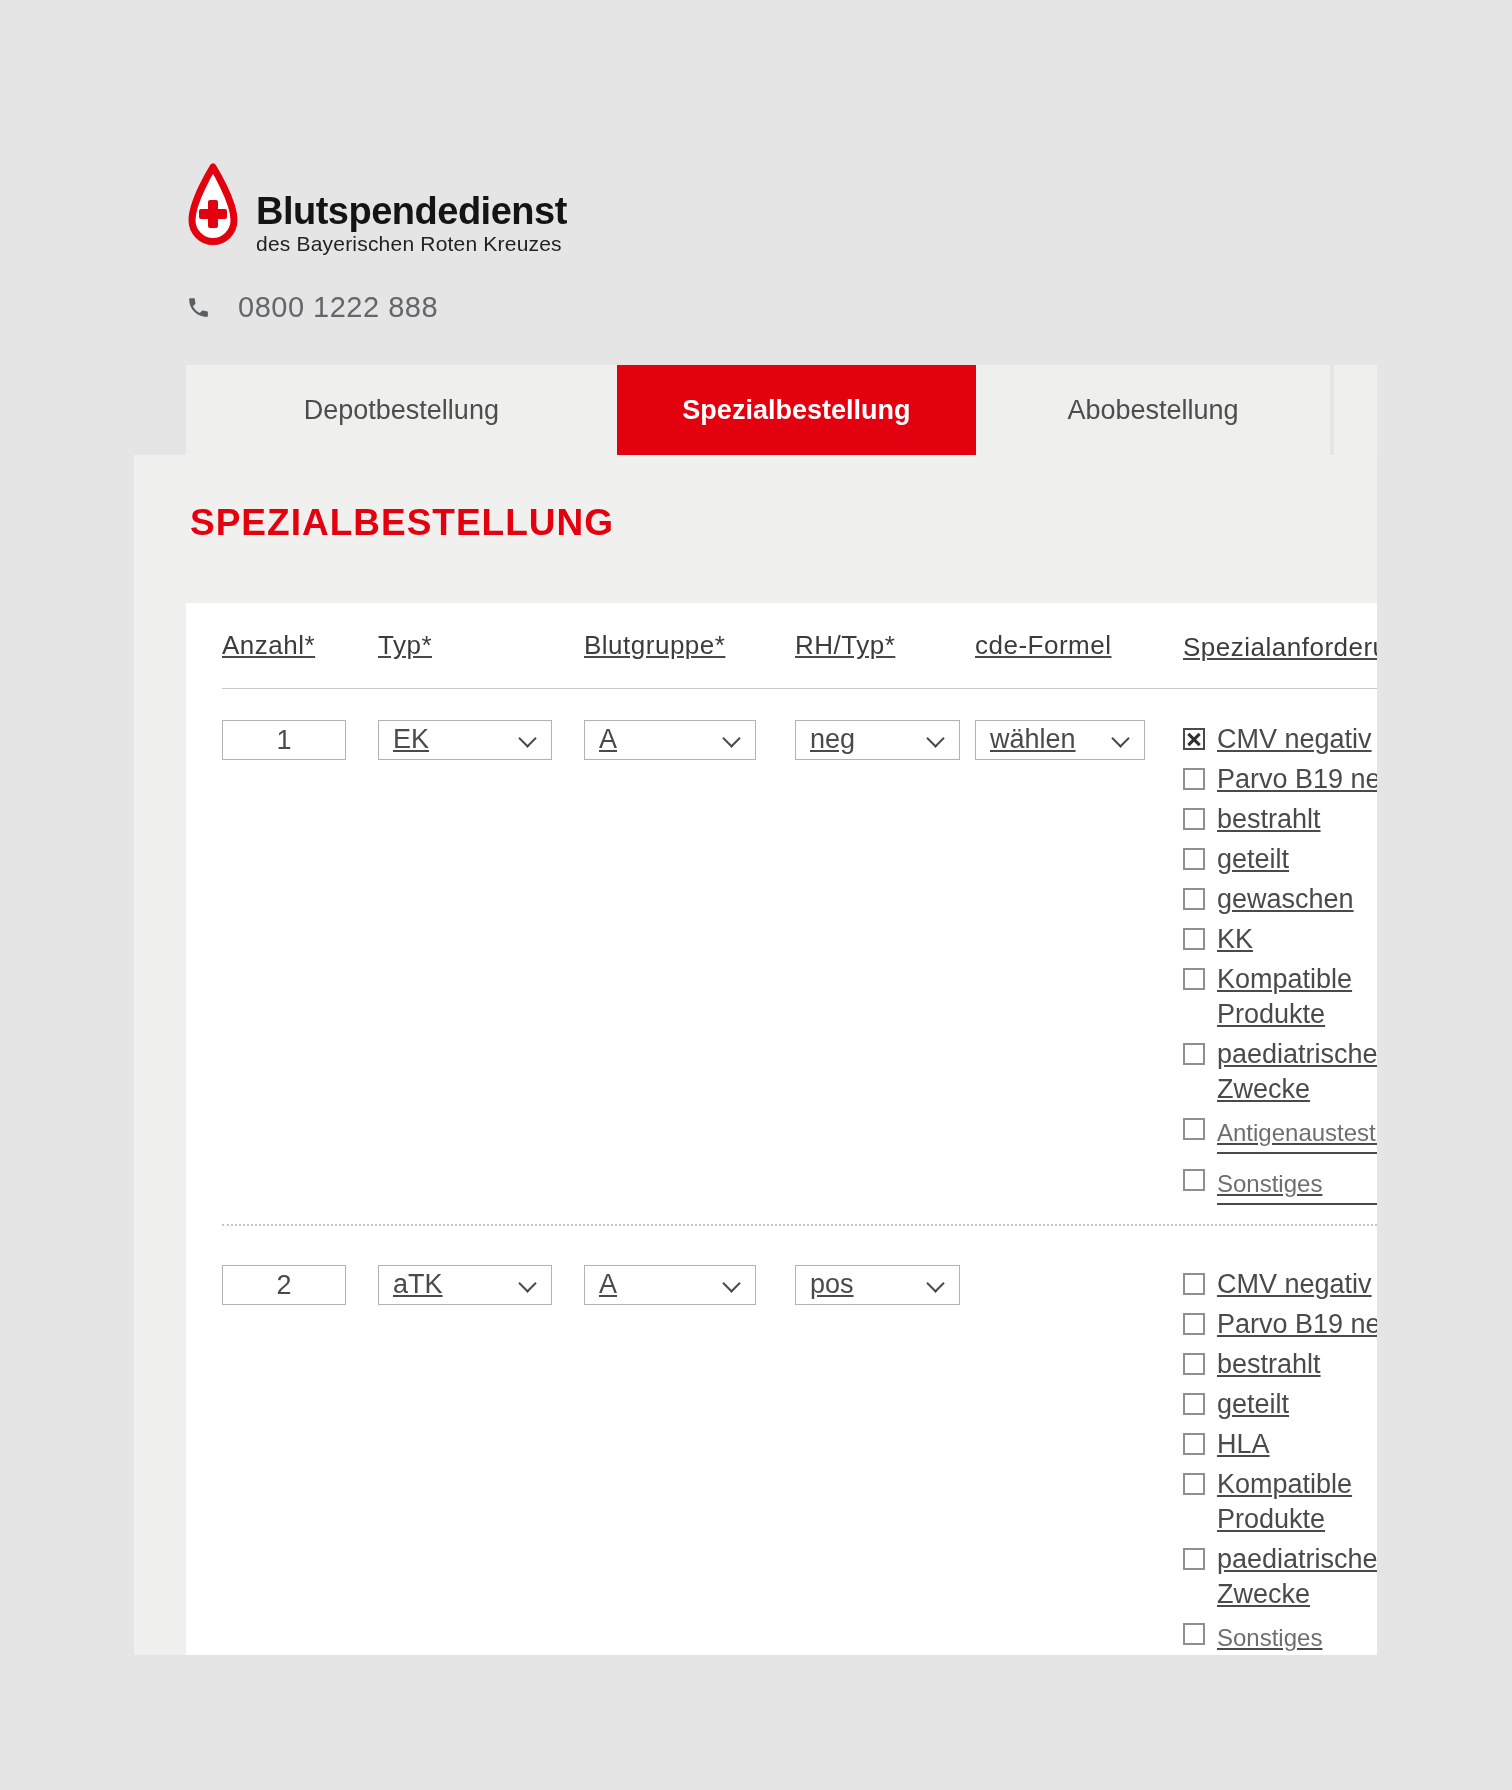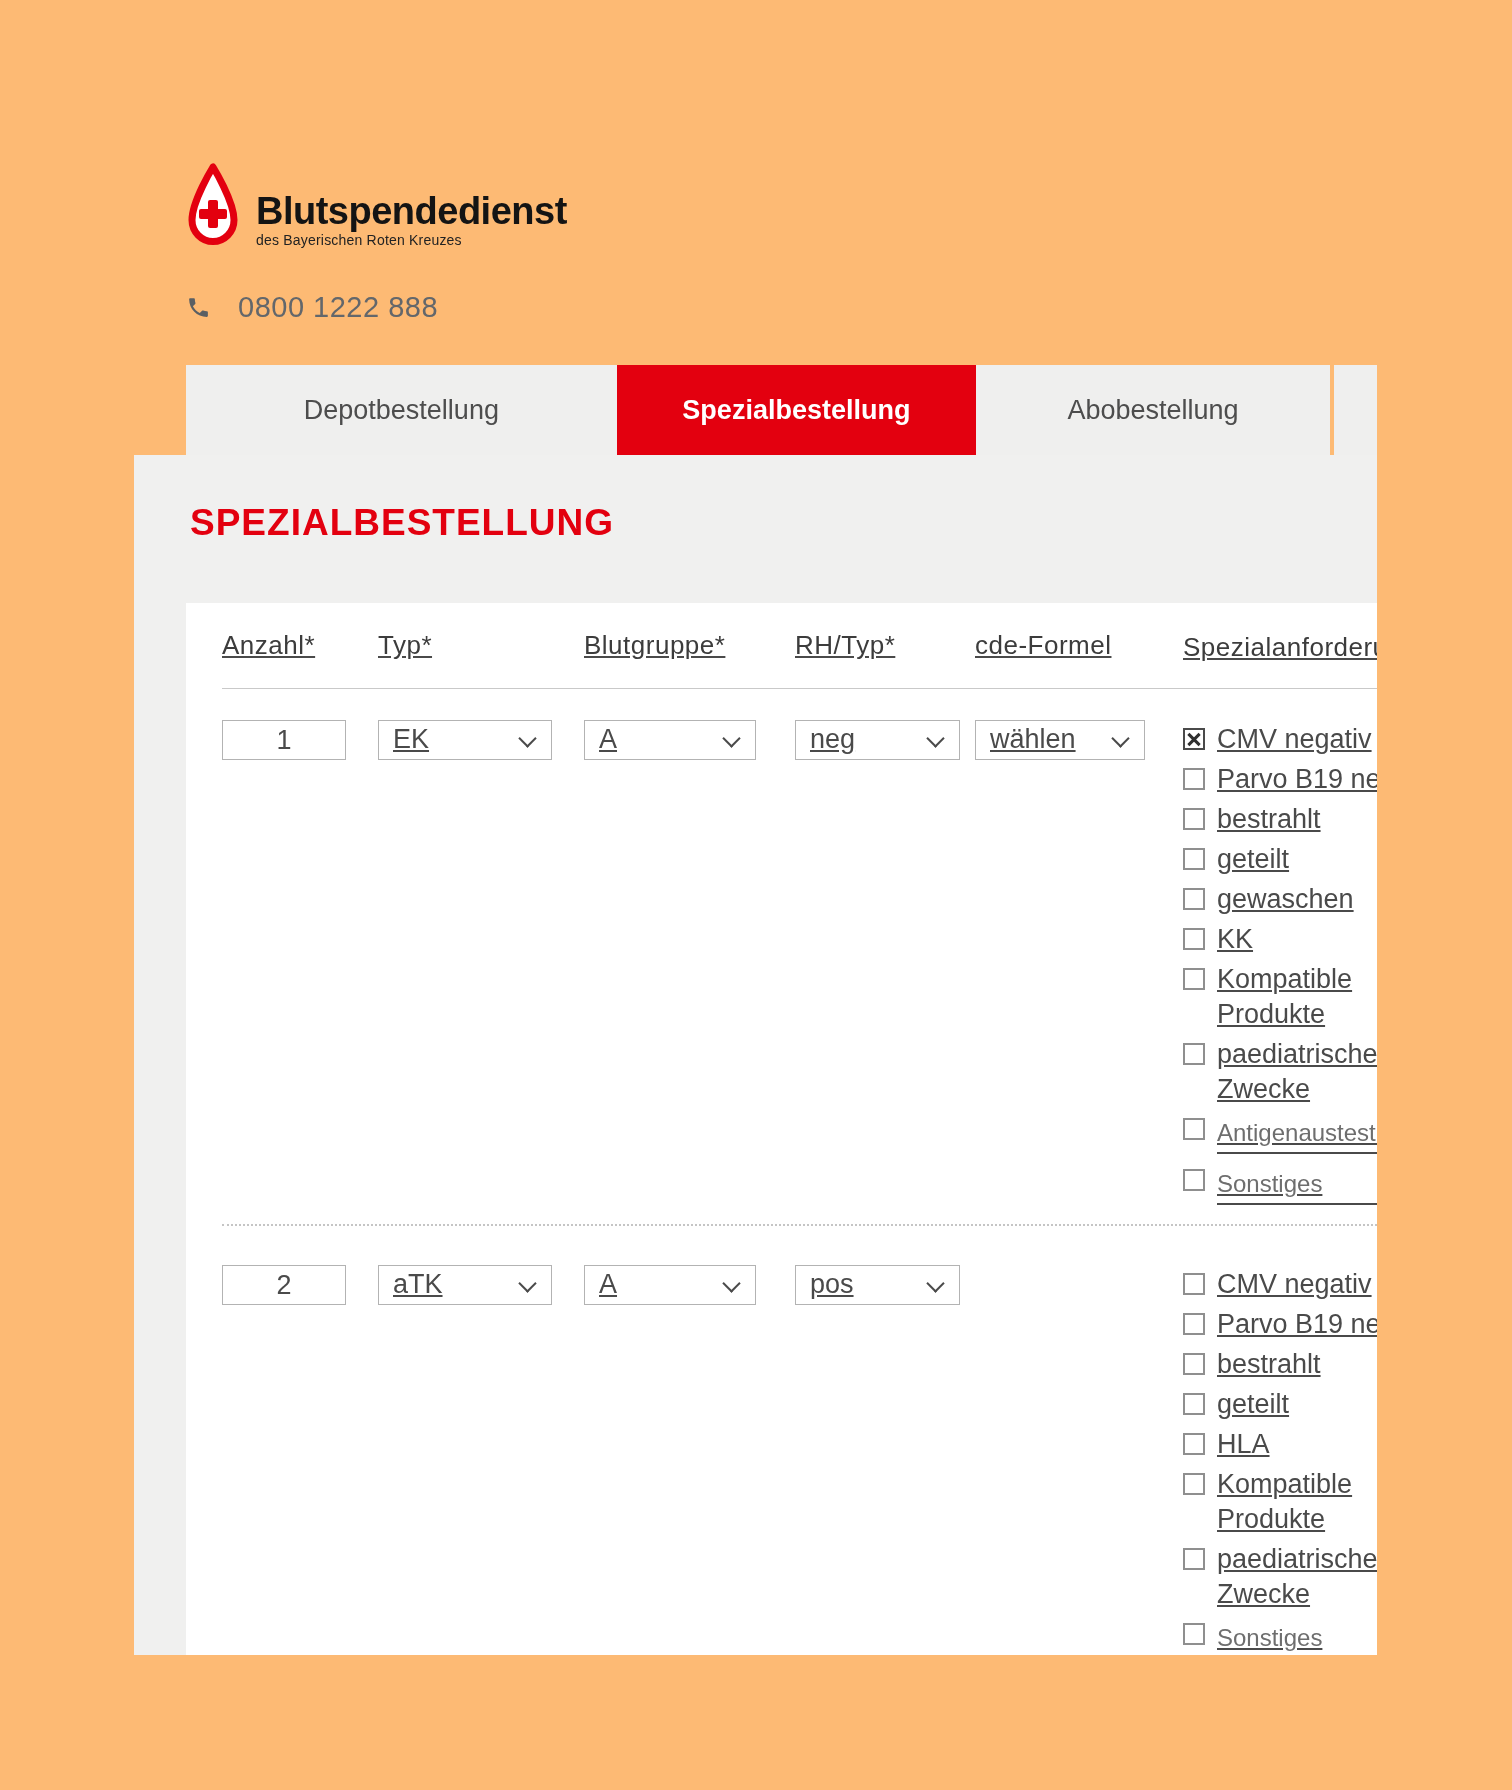--- a/index.html
+++ b/index.html
@@ -1,24 +1,24 @@
 <!DOCTYPE html>
 <html><head>
 <meta charset="utf-8">
 <style>
   html,body{margin:0;padding:0;background:#fff;}
-  .page{position:relative;width:1512px;height:1790px;background:#fdba74;overflow:hidden;
+  .page{position:relative;width:1512px;height:1790px;background:#e5e5e5;overflow:hidden;
         font-family:"Liberation Sans", sans-serif;color:#4a4a4a;}
 
   
   .brand-row{position:absolute;left:186px;top:163px;display:flex;}
   .logo-drop{width:54px;height:82px;flex:none;}
   .brand-text{margin-left:16px;padding-top:28px;}
   .brand-name{font-size:38px;font-weight:700;color:#141414;line-height:40px;letter-spacing:-0.5px;}
-  .brand-subtitle{font-size:14px;color:#222;margin-top:1px;letter-spacing:0.2px;}
+  .brand-subtitle{font-size:21px;color:#222;margin-top:1px;letter-spacing:0.2px;}
 
   
   .phone-row{position:absolute;left:186px;top:291px;display:flex;align-items:center;gap:11px;}
   .phone-icon{width:25px;height:25px;flex:none;margin-right:16px;}
   .phone-number{font-size:29px;color:#63676b;letter-spacing:0.5px;}
 
   
   .tabbar{position:absolute;left:186px;top:365px;width:1191px;height:90px;display:flex;}
   .tab{background:#efefee;display:flex;align-items:center;justify-content:center;
        font-size:27px;color:#4d4d4d;cursor:pointer;box-sizing:border-box;}

